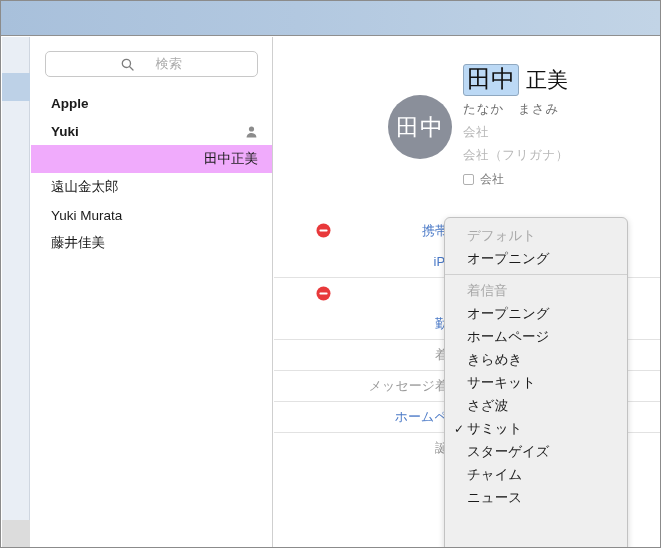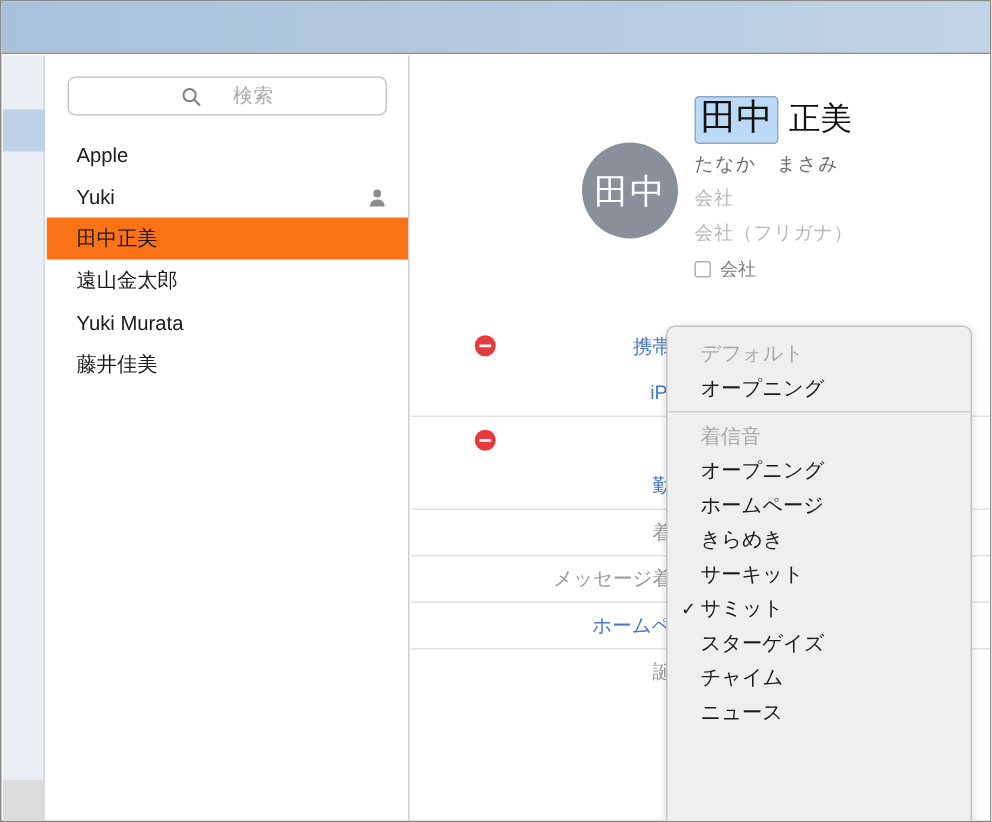--- a/index.html
+++ b/index.html
@@ -93,22 +93,22 @@
   .list-item {
     height: 28px;
     display: flex;
     align-items: center;
     padding: 0 14px 0 20px;
     font-size: 13.5px;
     color: #1a1a1a;
     box-sizing: border-box;
     white-space: nowrap;
   }
-  .list-item.group { font-weight: normal; }
-  .list-item.selected { background: #f97316; }
+  .list-item.group { font-weight: bold; }
+  .list-item.selected { background: #f0abfc; text-align: right; }
   .list-item .lbl { flex: 1 1 auto; }
   .person-badge { margin-left: auto; color: #8c8c8c; }
   .person-badge svg { display: block; }
   
   .detail {
     position: absolute;
     left: 273px; top: 36px;
     width: 386px;
     height: 511px;
     background: #ffffff;
@@ -217,21 +217,21 @@
     position: absolute;
     left: 210px;
     font-size: 13px;
     color: #222222;
     white-space: nowrap;
   }
   
   .popup {
     position: absolute;
     left: 443px; top: 216px;
-    width: 204px;
+    width: 184px;
     height: 332px;
     background: #efefef;
     border: 1px solid #c2c2c2;
     border-top-left-radius: 6px;
     border-top-right-radius: 6px;
     box-shadow: 0 2px 6px rgba(0,0,0,0.17);
     box-sizing: border-box;
     overflow: hidden;
     z-index: 20;
   }
@@ -401,20 +401,24 @@
         </div>
         <div class="mi">
           <span class="tick"></span>
           <span class="mtext">きらめき</span>
         </div>
         <div class="mi">
           <span class="tick"></span>
           <span class="mtext">サーキット</span>
         </div>
         <div class="mi">
+          <span class="tick"></span>
+          <span class="mtext">さざ波</span>
+        </div>
+        <div class="mi">
           <span class="tick">✓</span>
           <span class="mtext">サミット</span>
         </div>
         <div class="mi">
           <span class="tick"></span>
           <span class="mtext">スターゲイズ</span>
         </div>
         <div class="mi">
           <span class="tick"></span>
           <span class="mtext">チャイム</span>

